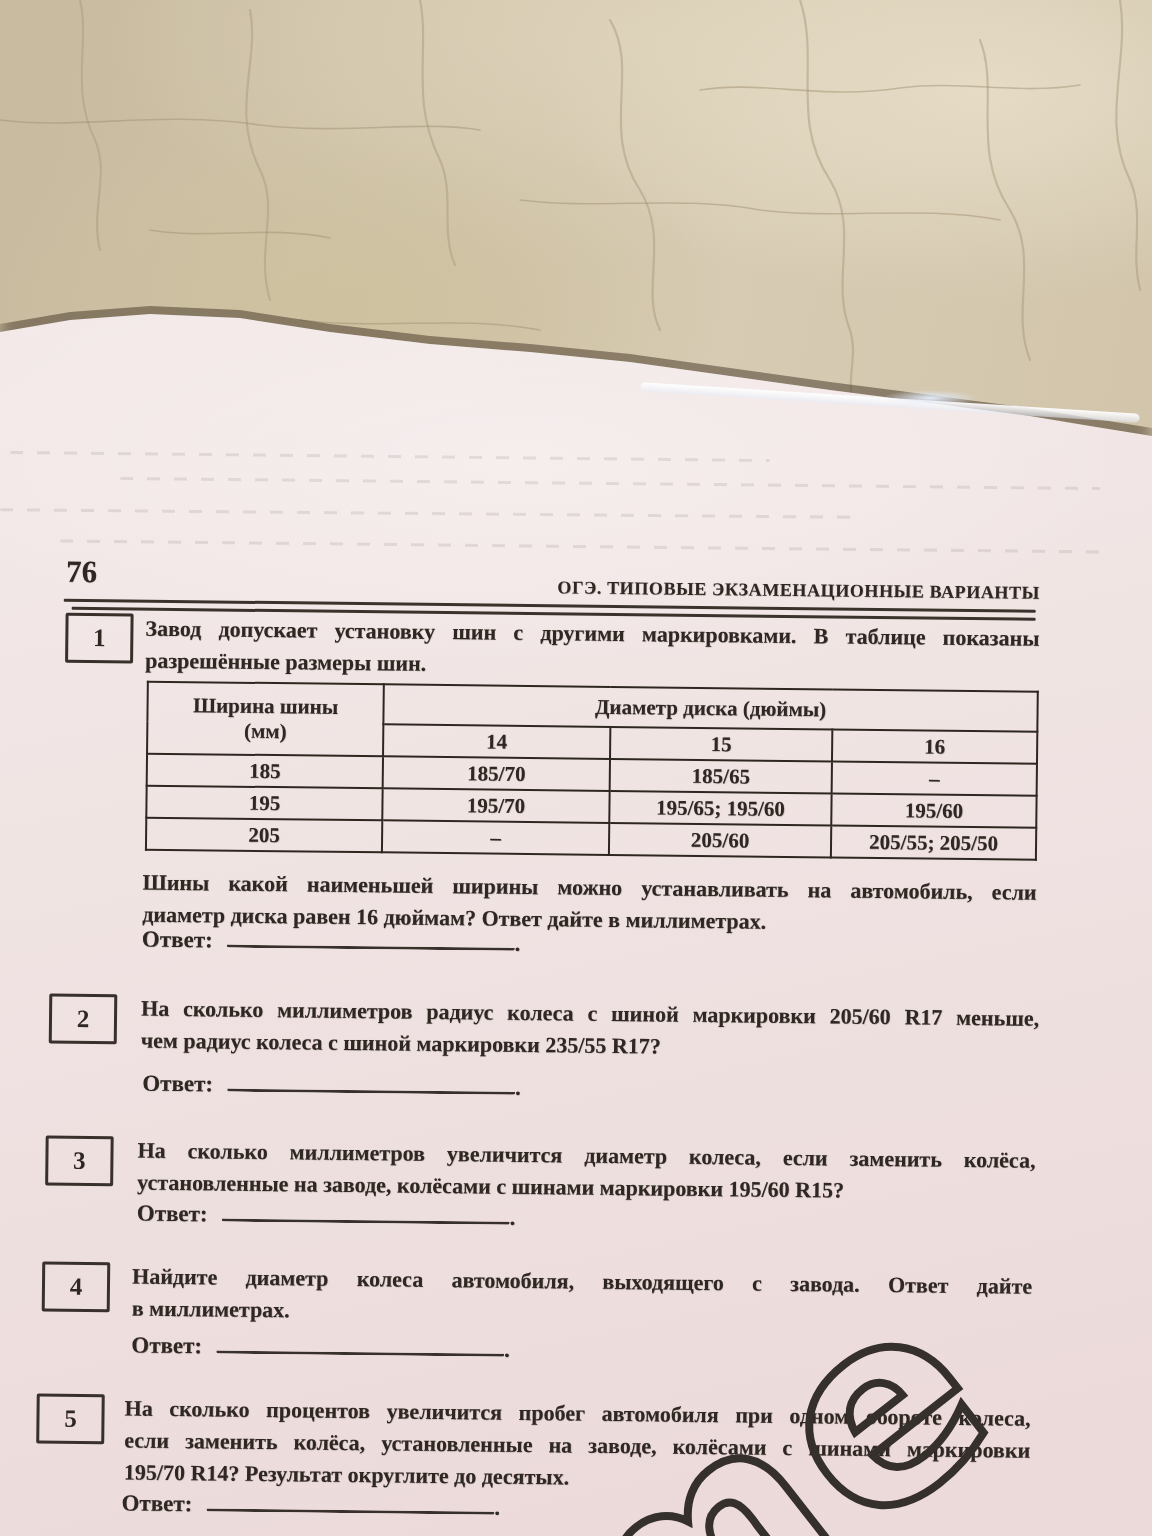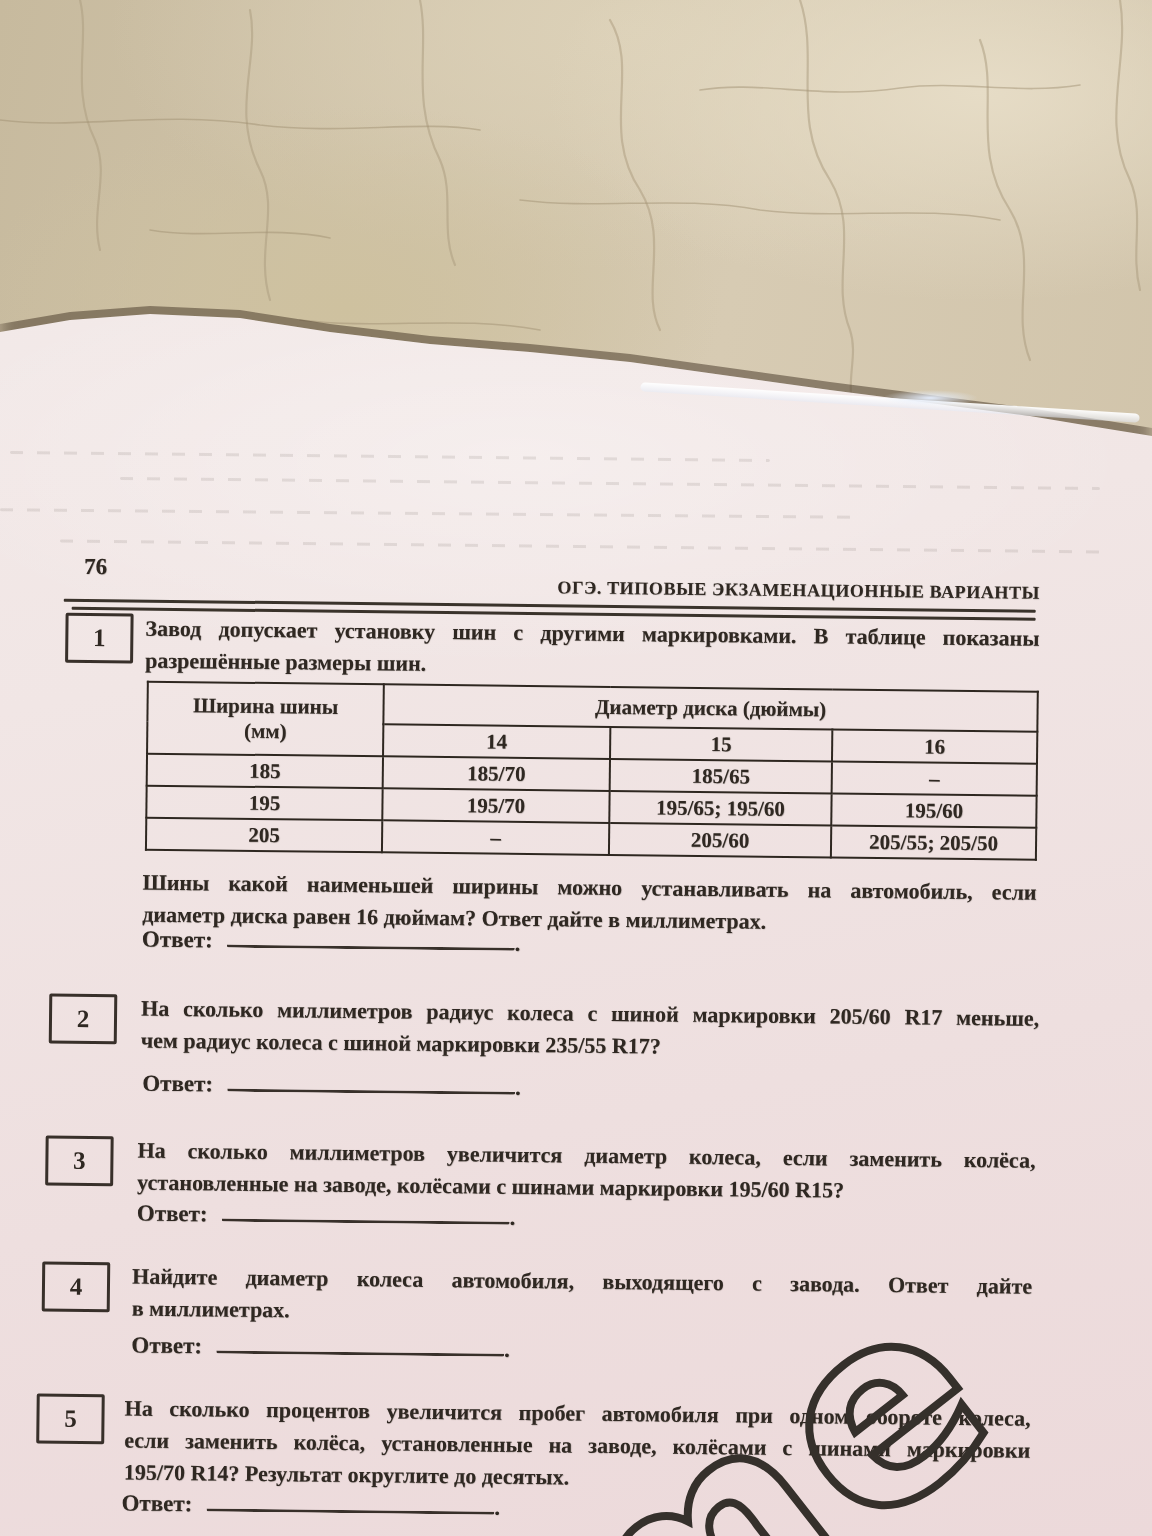--- a/index.html
+++ b/index.html
@@ -22,21 +22,21 @@
       linear-gradient(168deg,#f3ebea 6%,#f1e6e5 40%,#eedfdf 70%,#ecd9da 100%);
     clip-path:polygon(0 332px,70px 320px,150px 314px,240px 318px,330px 332px,430px 344px,530px 352px,630px 362px,730px 376px,830px 390px,900px 399px,960px 407px,1030px 416px,1090px 426px,1152px 436px,1152px 1536px,0 1536px);}
   .page-edge{position:absolute;left:640px;top:398px;width:500px;height:9px;border-radius:5px;
     transform:rotate(3.6deg);
     background:linear-gradient(to bottom, rgba(255,255,255,.95), rgba(228,234,246,.55));}
   .glint{position:absolute;left:882px;top:390px;width:96px;height:16px;border-radius:50%;
     background:radial-gradient(closest-side,#e3ecfb,rgba(227,236,251,0));}
   #content{position:absolute;inset:0;transform:rotate(0.65deg);transform-origin:90px 580px;
     color:#2e2822;}
   .ptxt{font-weight:bold;color:#2f2822;text-shadow:.4px .4px .8px rgba(52,44,36,.45);}
-  .pagenum{position:absolute;font-size:23px;margin-left:18px;}
+  .pagenum{position:absolute;font-size:31px;}
   .hdr{position:absolute;font-size:18px;letter-spacing:.6px;white-space:nowrap;}
   .rule{position:absolute;background:#3a332b;border-radius:1px;}
   .numbox{position:absolute;width:62px;height:44px;border:3px solid #38302a;border-radius:2px;
     display:flex;align-items:center;justify-content:center;font-size:25px;
     font-weight:bold;color:#2f2822;}
   .tblock{position:absolute;font-size:22px;line-height:32px;}
   .tblock .jline{text-align:justify;text-align-last:justify;}
   .answer{position:absolute;font-size:23px;white-space:nowrap;}
   .aline{display:inline-block;width:288px;height:16px;margin-left:14px;
     border-bottom:3px solid #38302a;border-radius:2px;}

